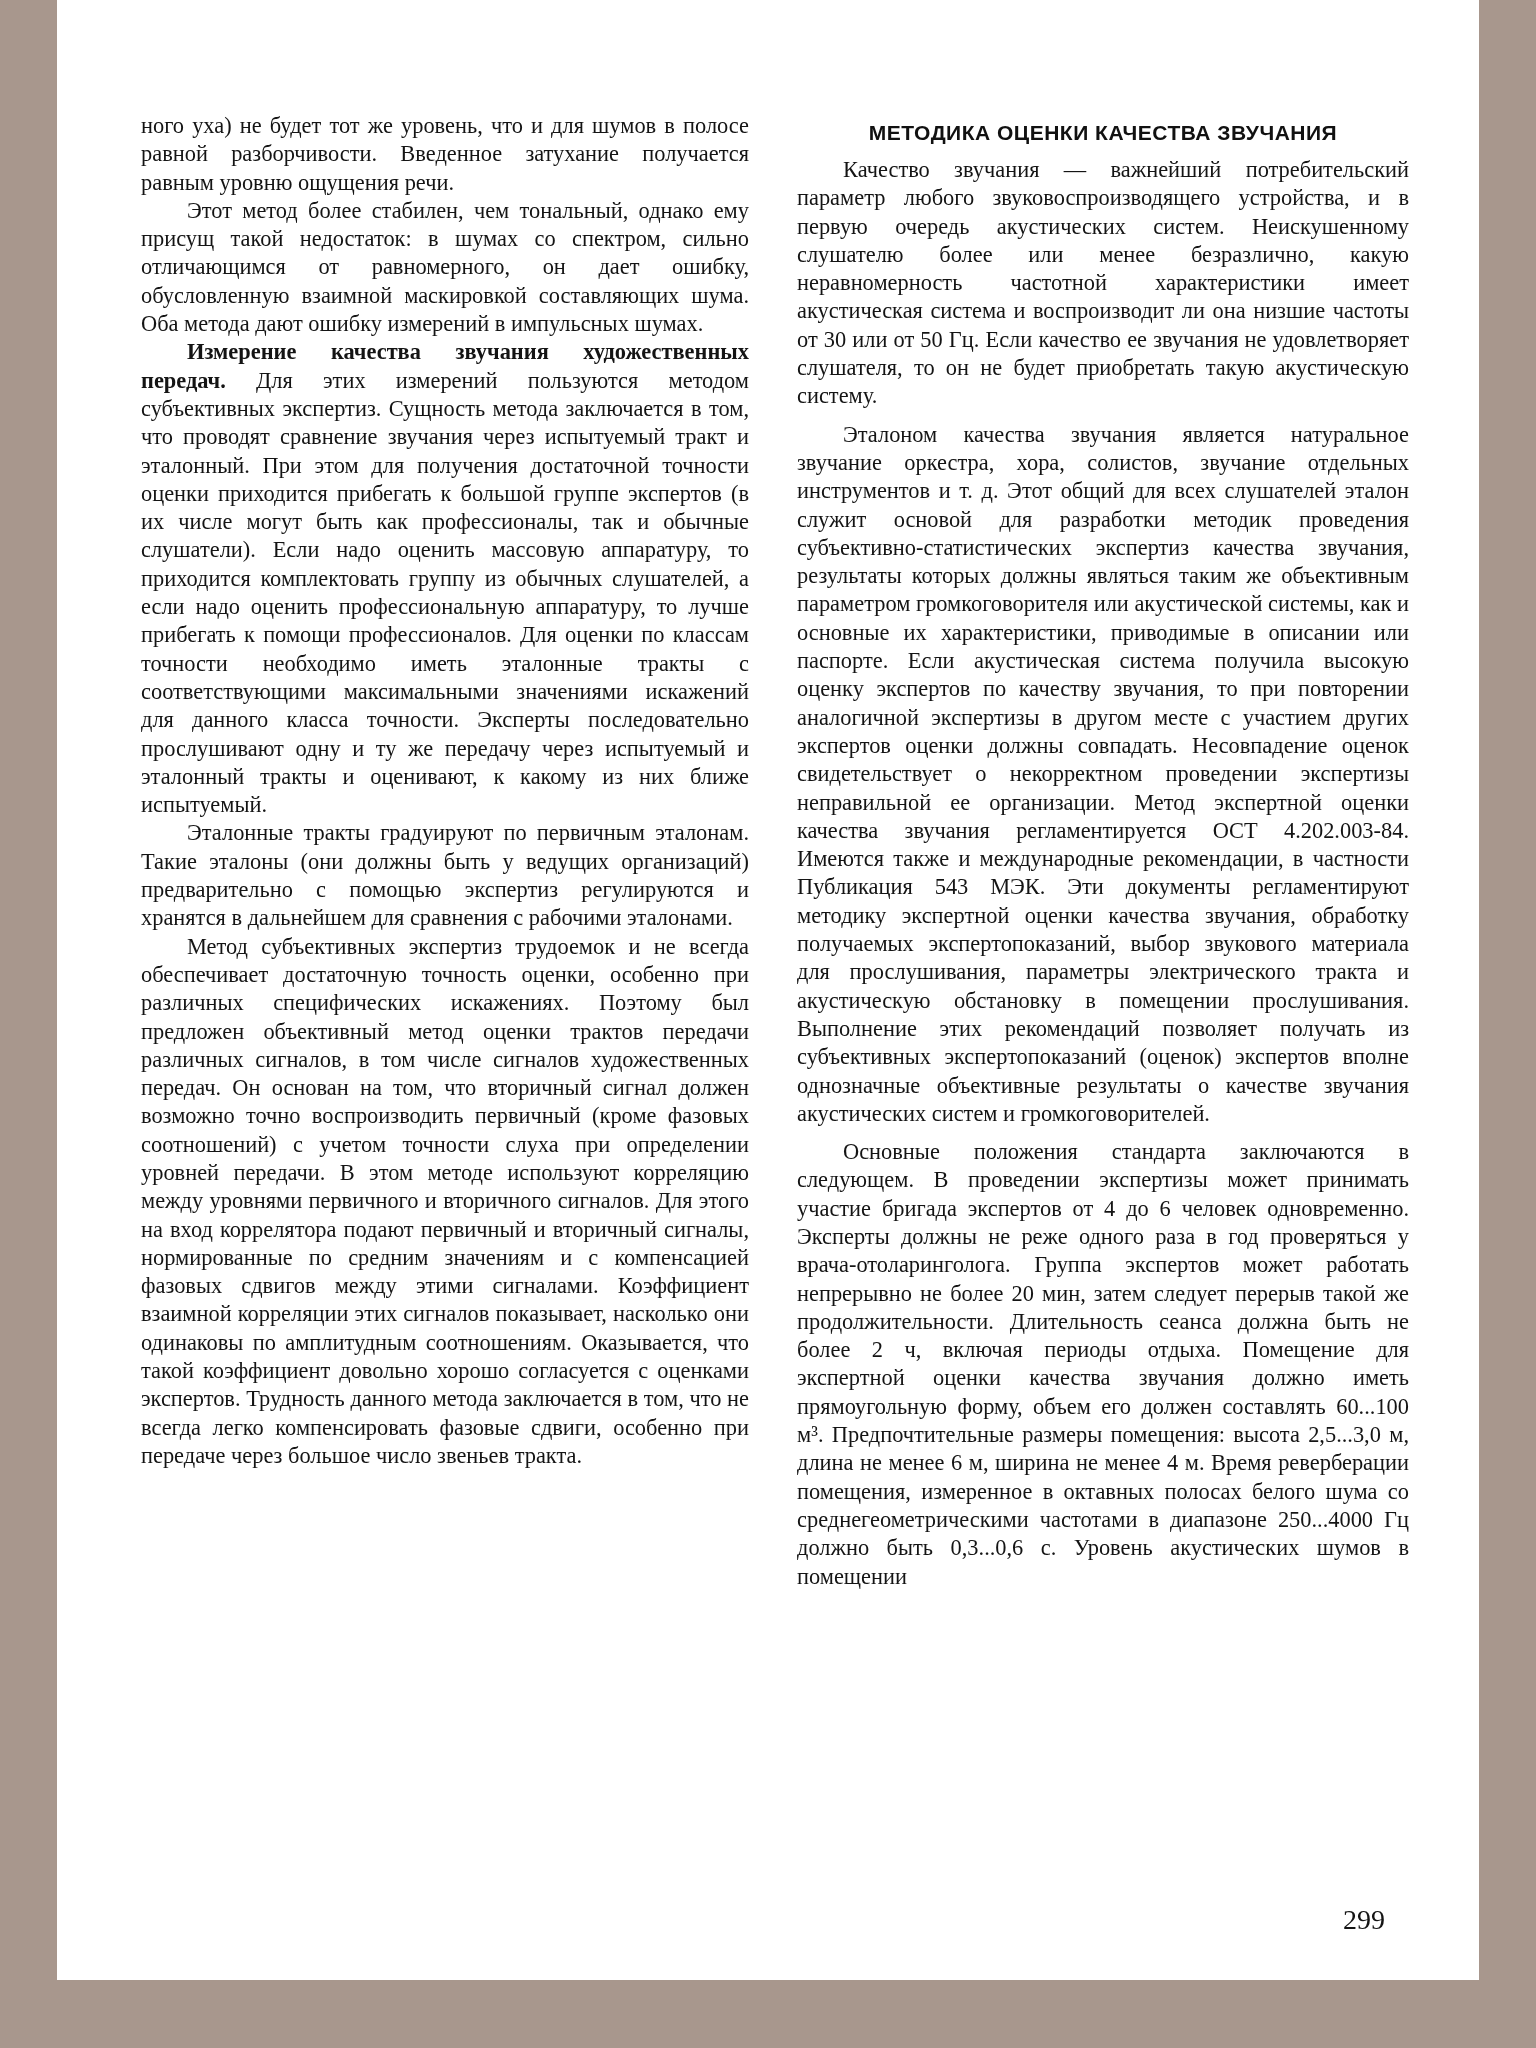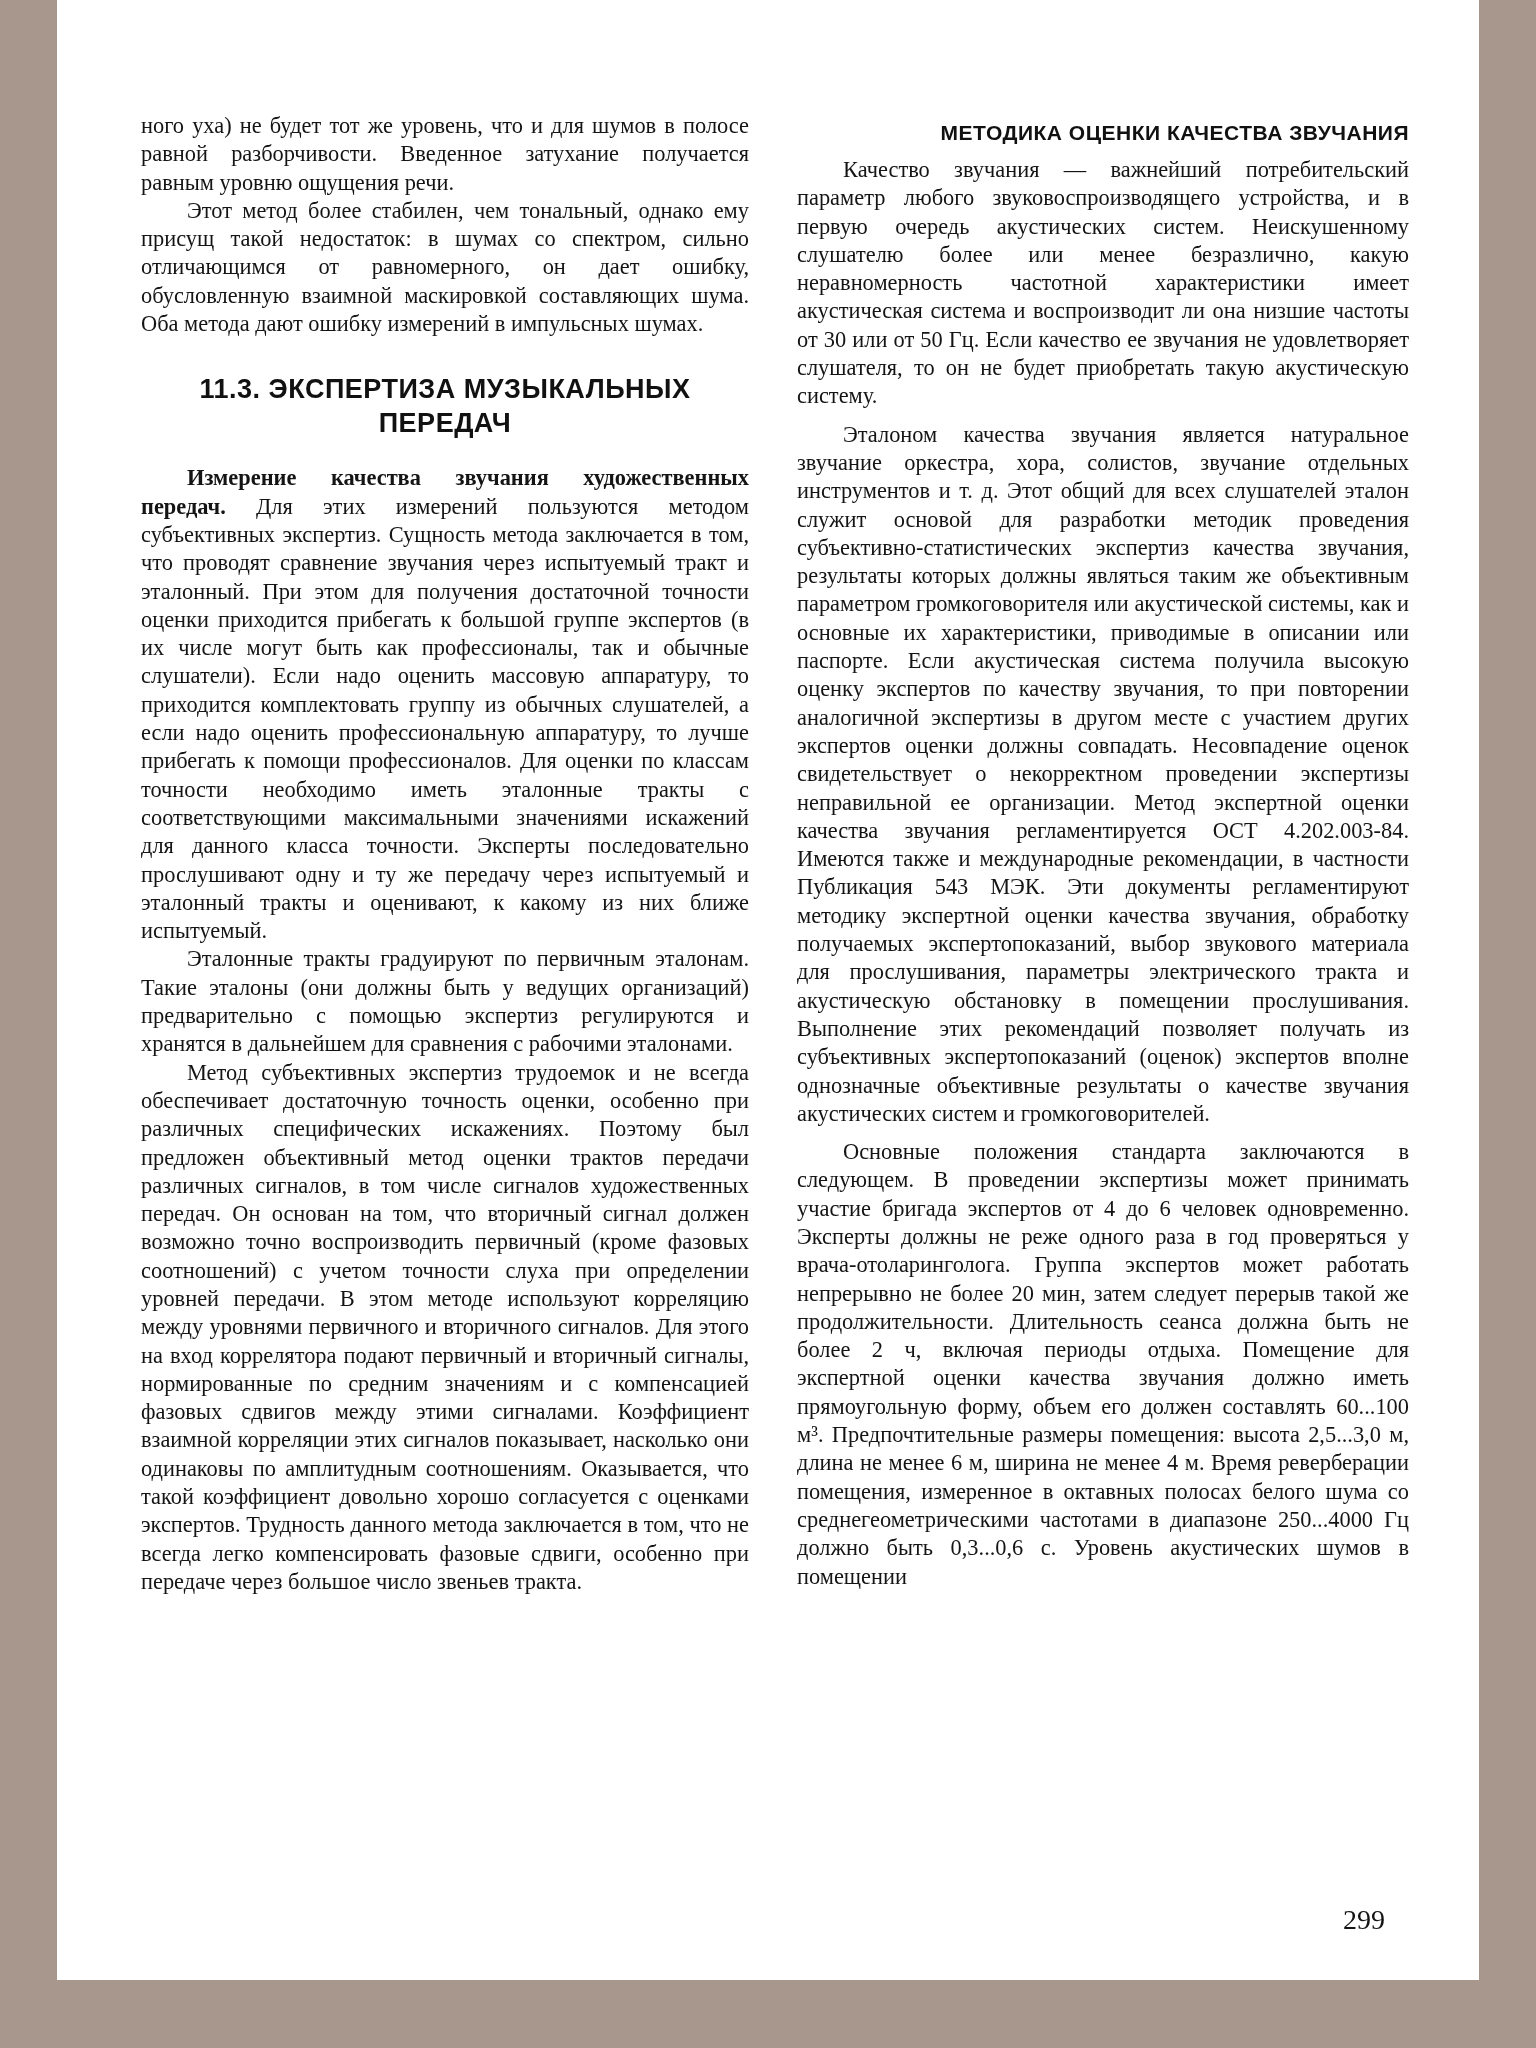--- a/index.html
+++ b/index.html
@@ -22,40 +22,39 @@
   .gap { height:10px; }
   .section-title {
     font-family:"Liberation Sans", "DejaVu Sans", sans-serif;
     font-weight:bold; font-size:27px; line-height:34px;
     text-align:center; letter-spacing:0.5px; color:#111;
     margin:34px 0 24px 0;
   }
   .sub-title {
     font-family:"Liberation Sans", "DejaVu Sans", sans-serif;
     font-weight:bold; font-size:21px; line-height:30px;
-    text-align:right; letter-spacing:0.5px; color:#111;
+    text-align:center; letter-spacing:0.5px; color:#111;
     margin:0 0 8px 0;
   }
   .lead { font-weight:bold; }
   .page-number {
     position:absolute; right:94px; top:1904px;
     font-family:"Liberation Serif", "DejaVu Serif", serif;
     font-size:28px; color:#141414;
   }
 </style>
 </head>
 <body>
 
 <div class="page">
 
   <div class="col col-left">
     <p>ного уха) не будет тот же уровень, что и для шумов в полосе равной разборчивости. Введенное затухание получается равным уровню ощущения речи.</p>
     <p class="indent">Этот метод более стабилен, чем тональный, однако ему присущ такой недостаток: в шумах со спектром, сильно отличающимся от равномерного, он дает ошибку, обусловленную взаимной маскировкой составляющих шума. Оба метода дают ошибку измерений в импульсных шумах.</p>
 
-    <div class="section-title">11.3. ЭКСПЕРТИЗА МУЗЫКАЛЬНЫХ ПЕРЕДАЧ</div>
 
     <p class="indent"><span class="lead">Измерение качества звучания художественных передач.</span><span> Для этих измерений пользуются методом субъективных экспертиз. Сущность метода заключается в том, что проводят сравнение звучания через испытуемый тракт и эталонный. При этом для получения достаточной точности оценки приходится прибегать к большой группе экспертов (в их числе могут быть как профессионалы, так и обычные слушатели). Если надо оценить массовую аппаратуру, то приходится комплектовать группу из обычных слушателей, а если надо оценить профессиональную аппаратуру, то лучше прибегать к помощи профессионалов. Для оценки по классам точности необходимо иметь эталонные тракты с соответствующими максимальными значениями искажений для данного класса точности. Эксперты последовательно прослушивают одну и ту же передачу через испытуемый и эталонный тракты и оценивают, к какому из них ближе испытуемый.</span></p>
     <p class="indent">Эталонные тракты градуируют по первичным эталонам. Такие эталоны (они должны быть у ведущих организаций) предварительно с помощью экспертиз регулируются и хранятся в дальнейшем для сравнения с рабочими эталонами.</p>
     <p class="indent">Метод субъективных экспертиз трудоемок и не всегда обеспечивает достаточную точность оценки, особенно при различных специфических искажениях. Поэтому был предложен объективный метод оценки трактов передачи различных сигналов, в том числе сигналов художественных передач. Он основан на том, что вторичный сигнал должен возможно точно воспроизводить первичный (кроме фазовых соотношений) с учетом точности слуха при определении уровней передачи. В этом методе используют корреляцию между уровнями первичного и вторичного сигналов. Для этого на вход коррелятора подают первичный и вторичный сигналы, нормированные по средним значениям и с компенсацией фазовых сдвигов между этими сигналами. Коэффициент взаимной корреляции этих сигналов показывает, насколько они одинаковы по амплитудным соотношениям. Оказывается, что такой коэффициент довольно хорошо согласуется с оценками экспертов. Трудность данного метода заключается в том, что не всегда легко компенсировать фазовые сдвиги, особенно при передаче через большое число звеньев тракта.</p>
   </div>
 
   <div class="col col-right">
     <div class="sub-title">МЕТОДИКА ОЦЕНКИ КАЧЕСТВА ЗВУЧАНИЯ</div>
     <p class="indent">Качество звучания — важнейший потребительский параметр любого звуковоспроизводящего устройства, и в первую очередь акустических систем. Неискушенному слушателю более или менее безразлично, какую неравномерность частотной характеристики имеет акустическая система и воспроизводит ли она низшие частоты от 30 или от 50 Гц. Если качество ее звучания не удовлетворяет слушателя, то он не будет приобретать такую акустическую систему.</p>
     <div class="gap"></div>

